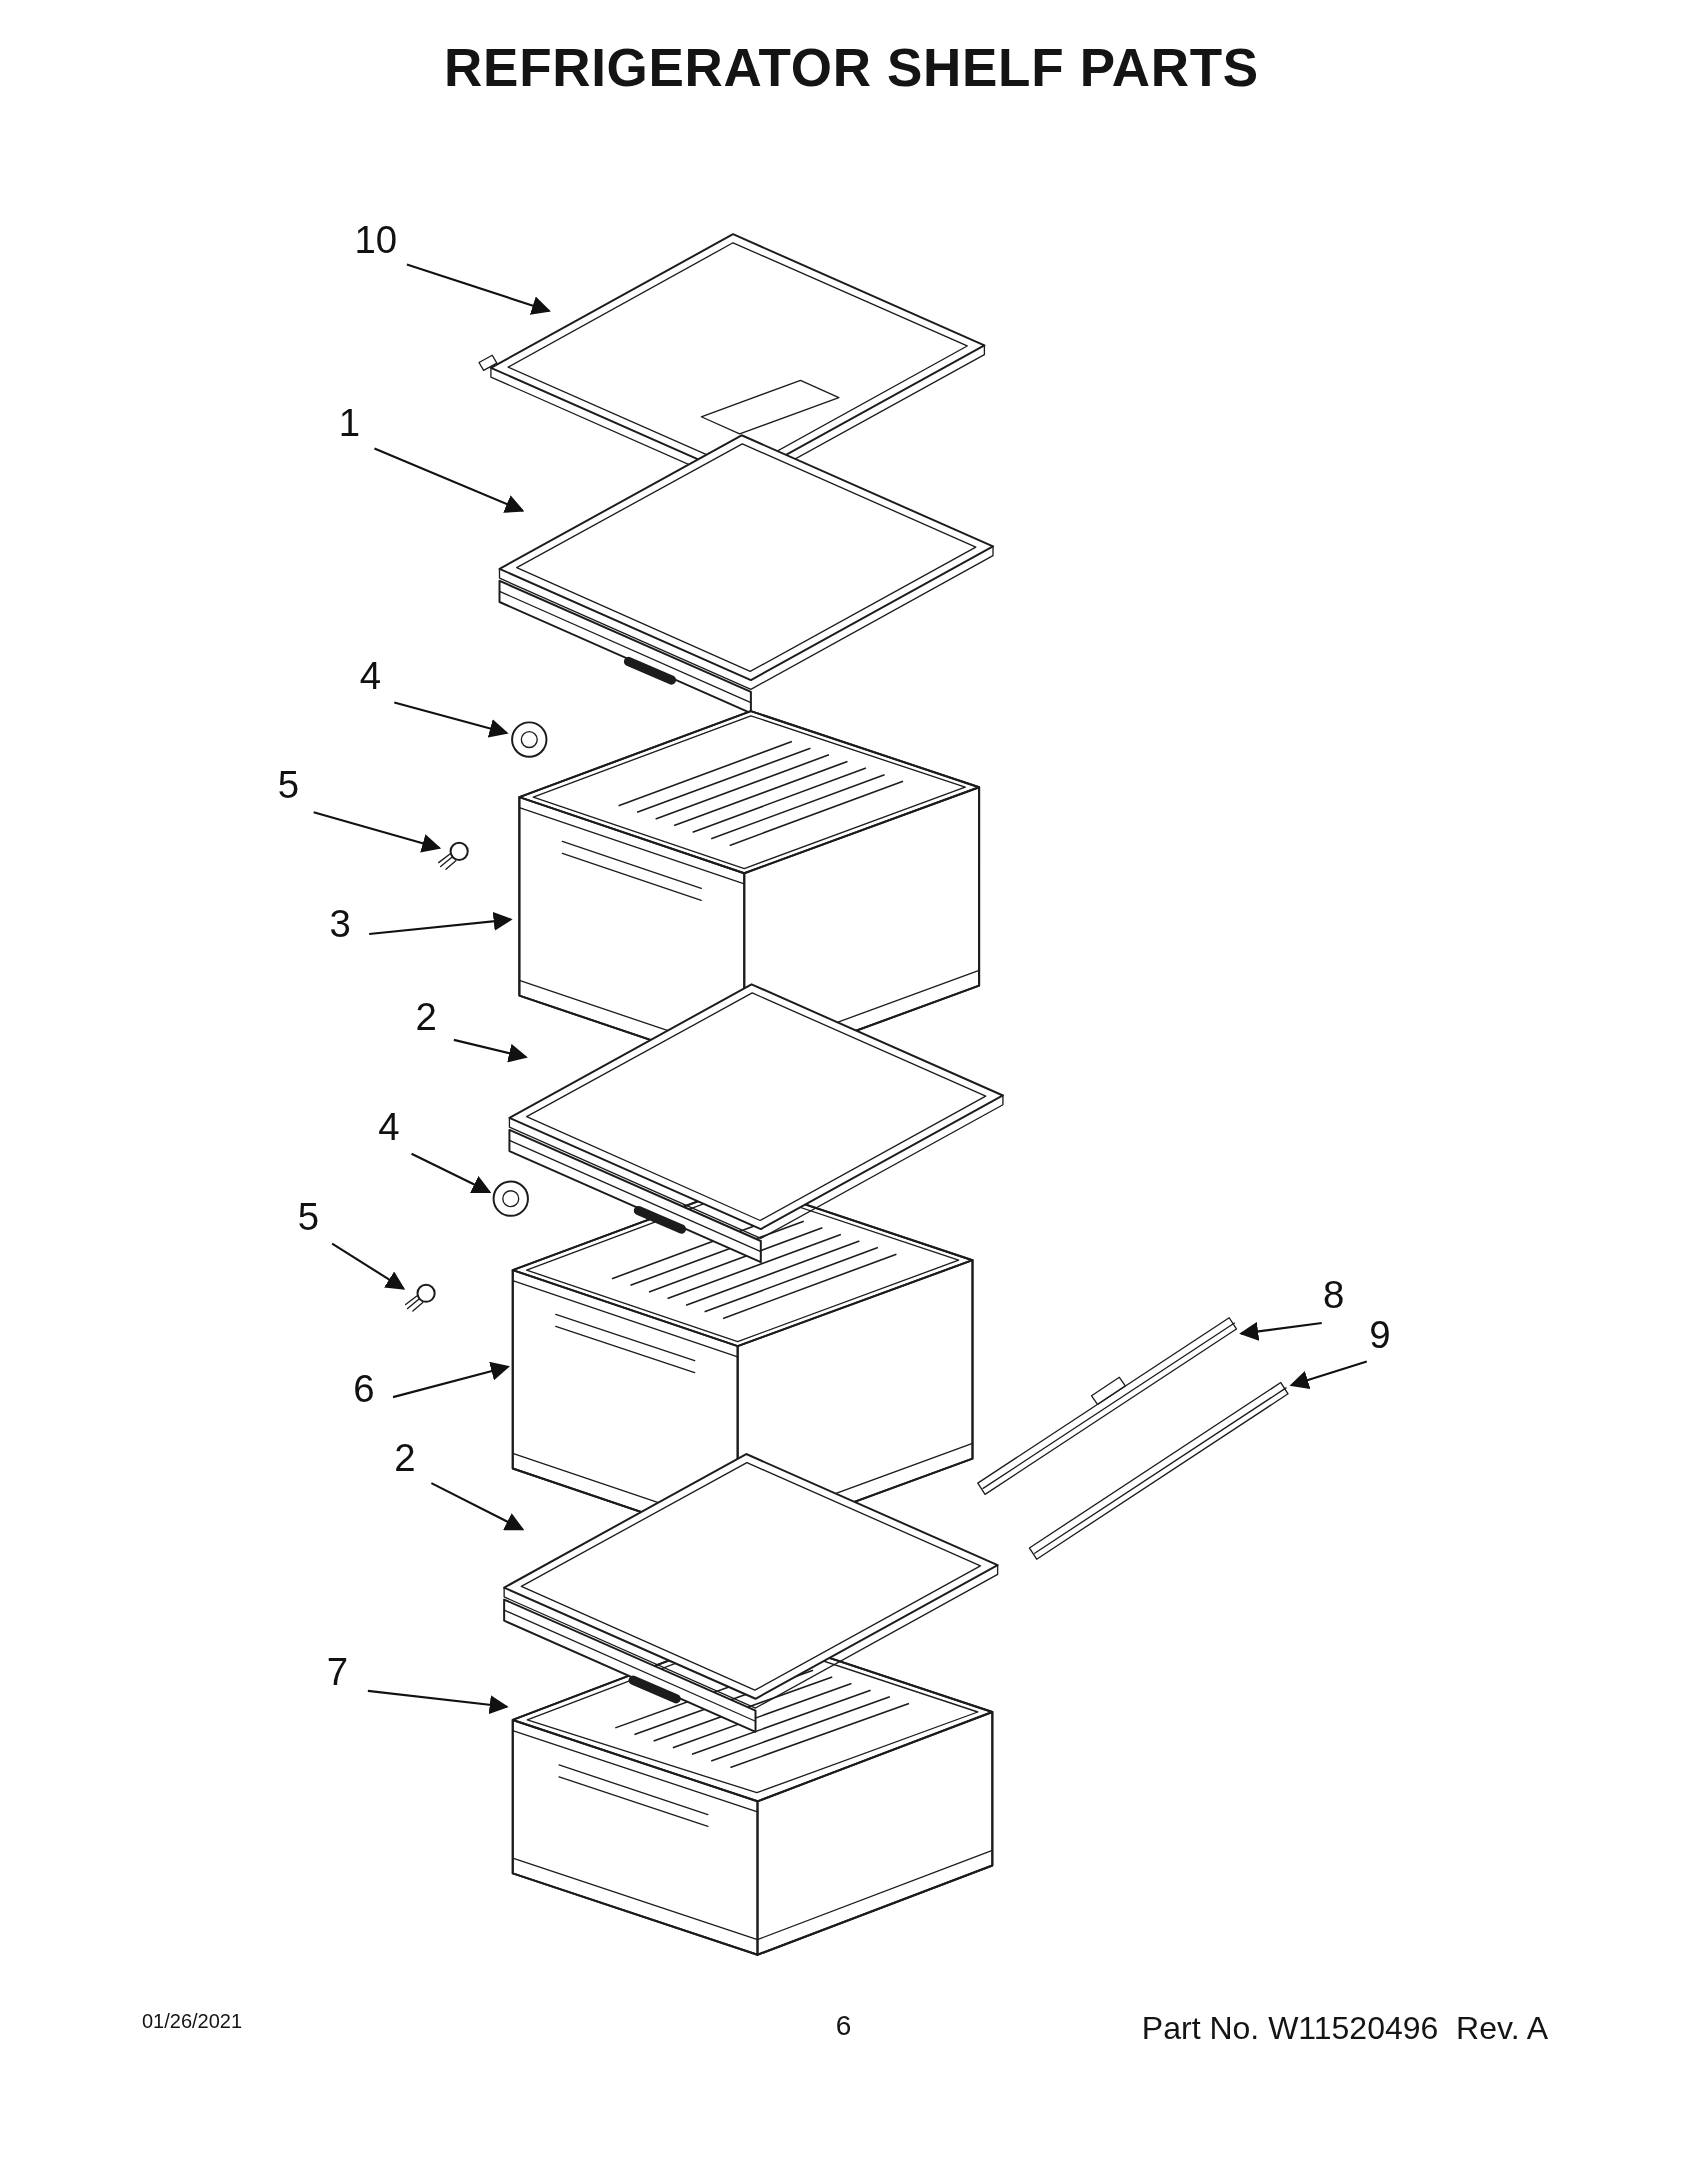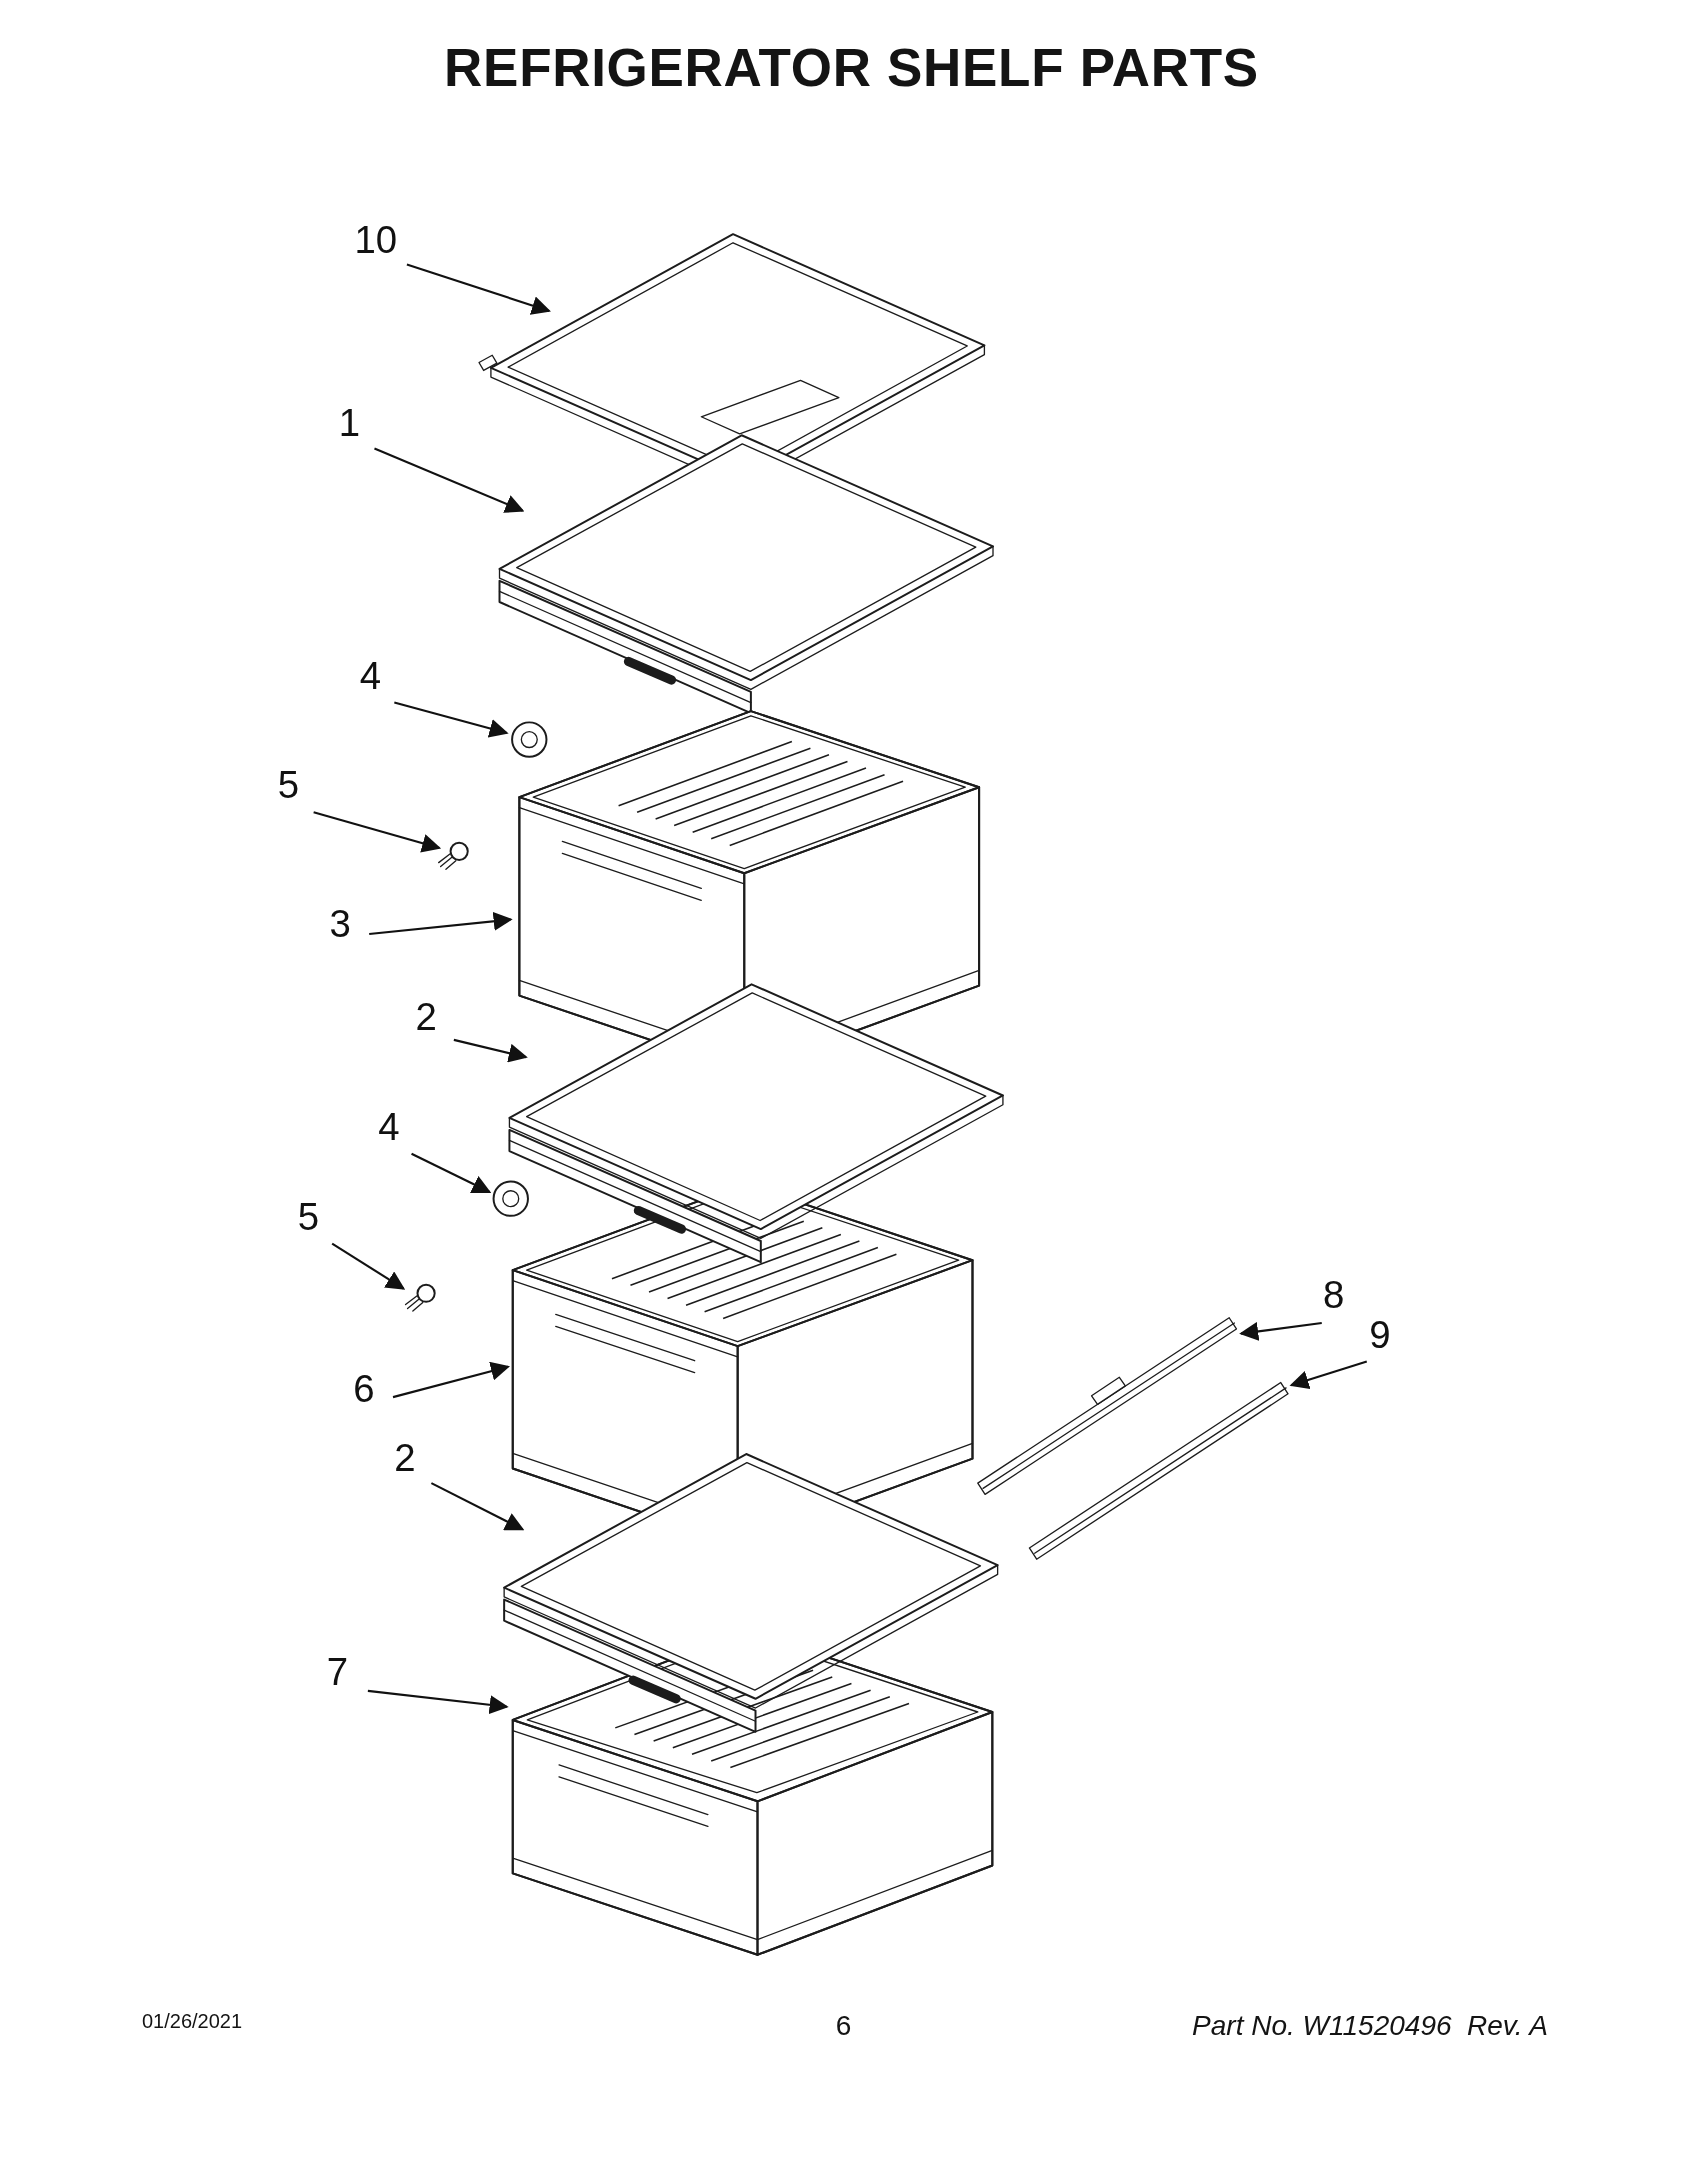--- a/index.html
+++ b/index.html
@@ -9,21 +9,21 @@
     font-family:"Liberation Sans", sans-serif;
     color:#141414;
   }
   .title {
     position:absolute; top:29px; left:0; width:100%;
     text-align:center; font-size:53px; font-weight:bold;
     letter-spacing:0.7px; margin:8px;
   }
   .footer-date { position:absolute; left:142px; top:2010px; font-size:20px; }
   .footer-page { position:absolute; left:0; width:100%; text-align:center; top:2010px; font-size:28px; }
-  .footer-part { position:absolute; right:139px; top:2010px; font-size:28px; white-space:pre;font-style:italic; }
+  .footer-part { position:absolute; right:139px; top:2010px; font-size:32px; white-space:pre; }
   svg.diagram { position:absolute; left:0; top:0; }
 
   .ln   { stroke:#1c1c1c; stroke-width:3; fill:none; stroke-linecap:round; stroke-linejoin:round; }
   .ln2  { stroke-width:2; }
   .fillw{ fill:#ffffff; }
   .slats line { stroke:#1c1c1c; stroke-width:2.4; }
   .callout-line { stroke:#111111; stroke-width:3.2; fill:none; marker-end:url(#ah); }
   .callout-num  { font-family:"Liberation Sans", sans-serif; font-size:58px; fill:#111111; }
 </style>
 </head>

